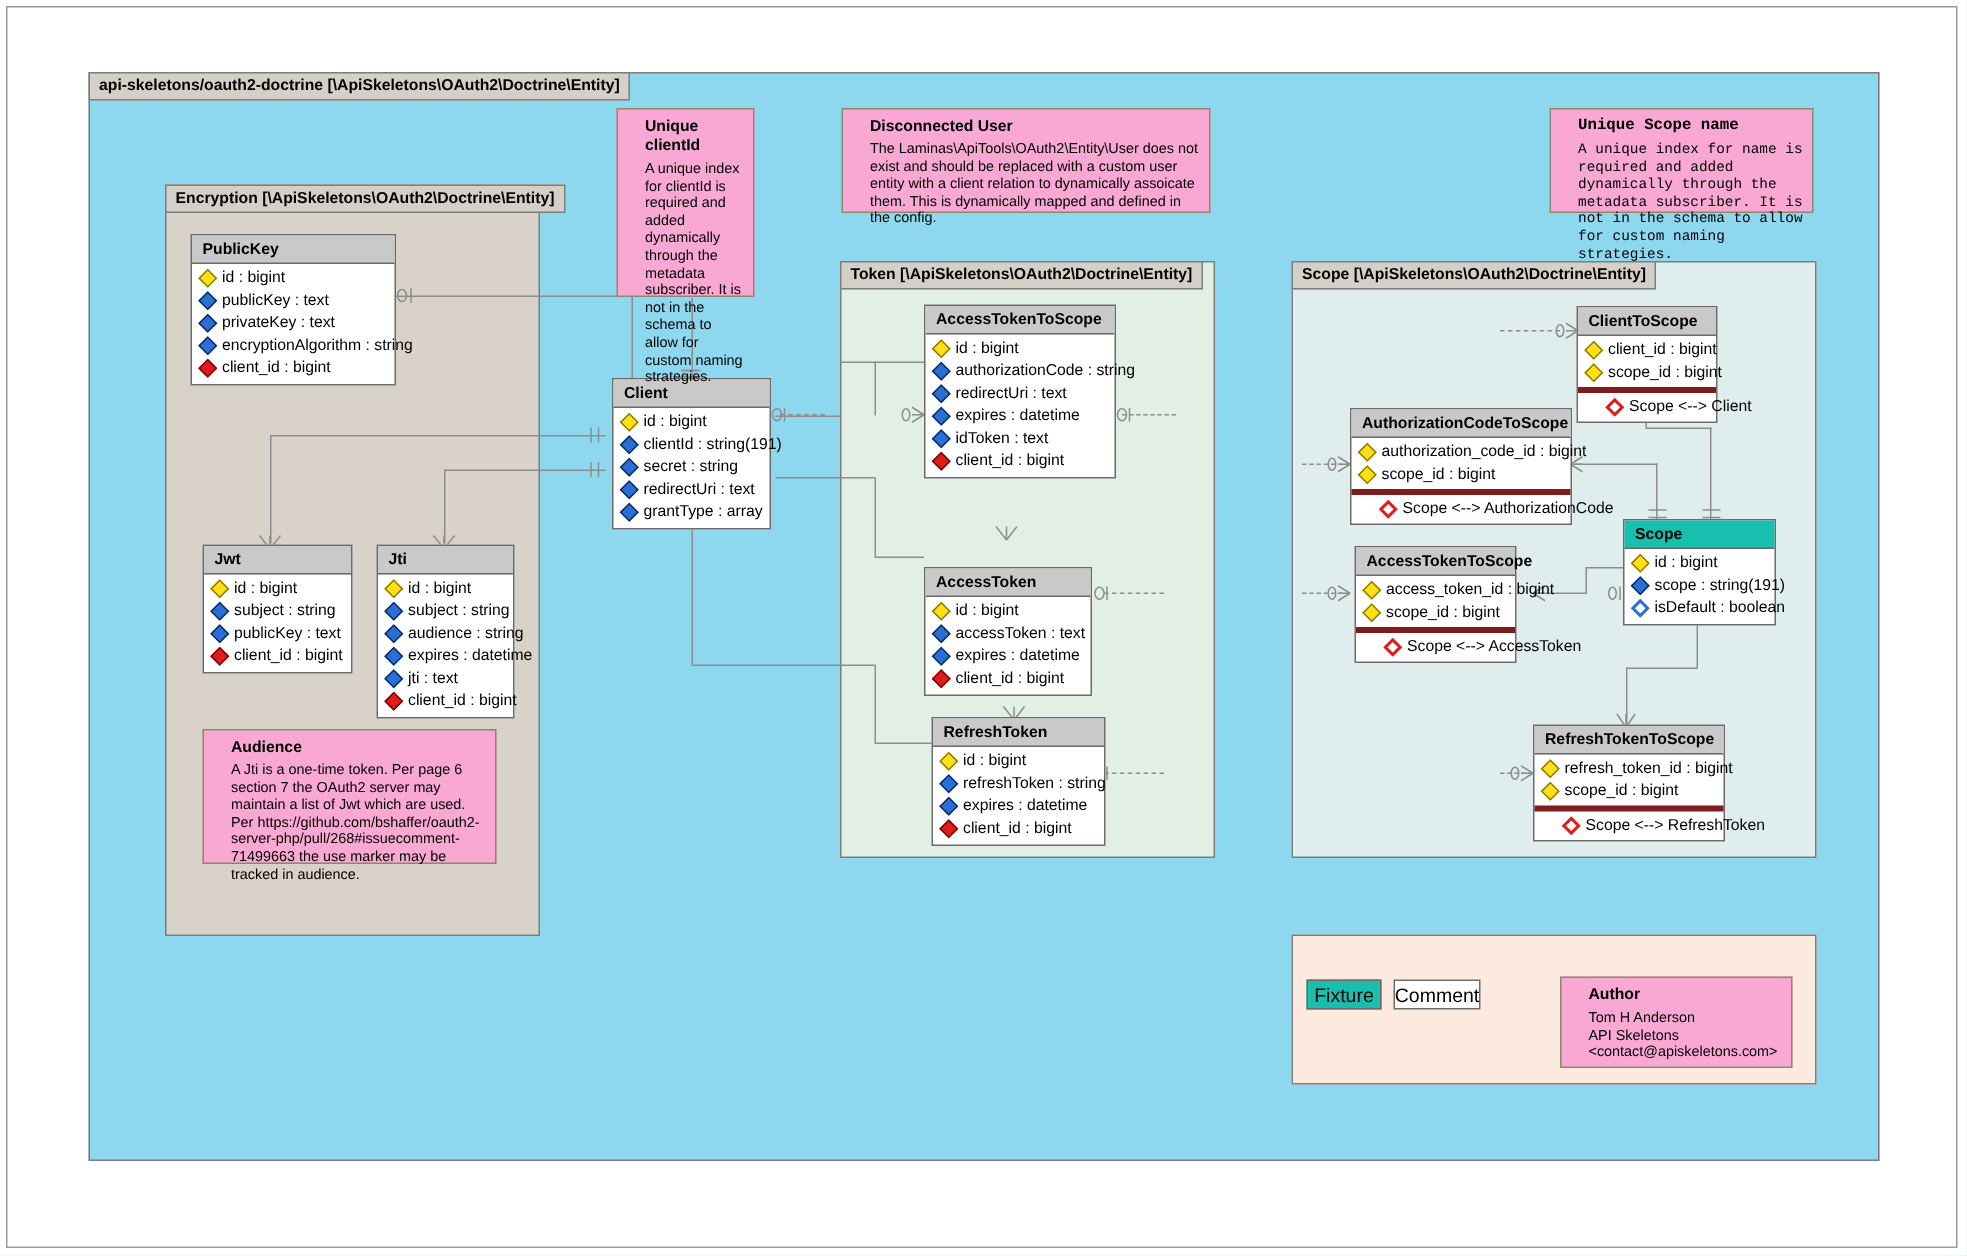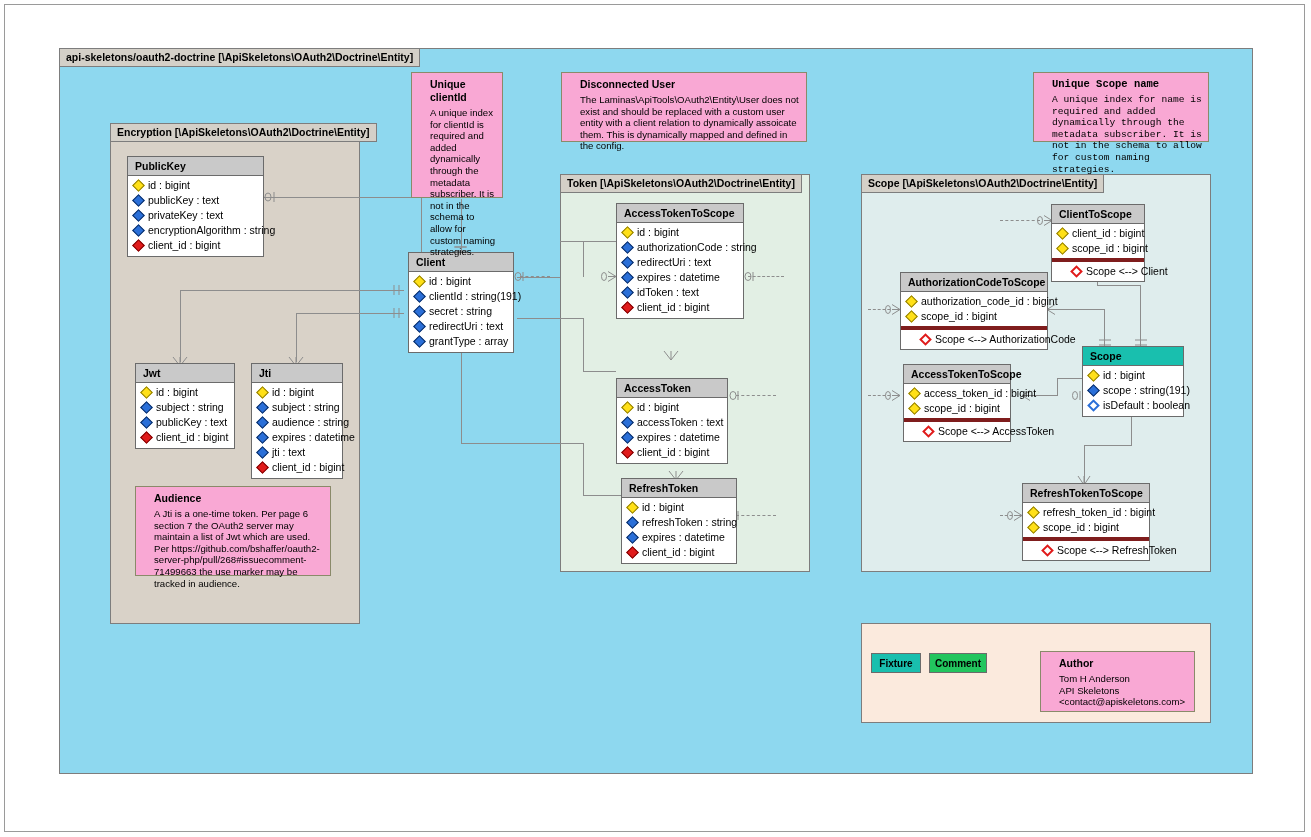--- a/index.html
+++ b/index.html
@@ -114,30 +114,30 @@
     font-size: 9.6px;
     color: #000;
     line-height: 11.6px;
     white-space: pre-line;
   }
 
   
   .legend-chip {
     position: absolute;
     box-sizing: border-box;
-    font-size: 10px;
-    font-weight: bold;
+    font-size: 13px;
+    font-weight: normal;
     color: #000;
     display: flex;
     align-items: center;
     justify-content: center;
     border: 1px solid #6b6b6b;
   }
   .legend-chip.fixture { background: #19bfae; }
-  .legend-chip.comment { background: #22c55e; text-align: right; }
+  .legend-chip.comment { background: #ffffff; text-align: right; }
 
   
   .ln {
     position: absolute;
     background: #8d8d8d;
     z-index: 3;
   }
   .ln.h { height: 1px; }
   .ln.v { width: 1px; }
   .dln {

